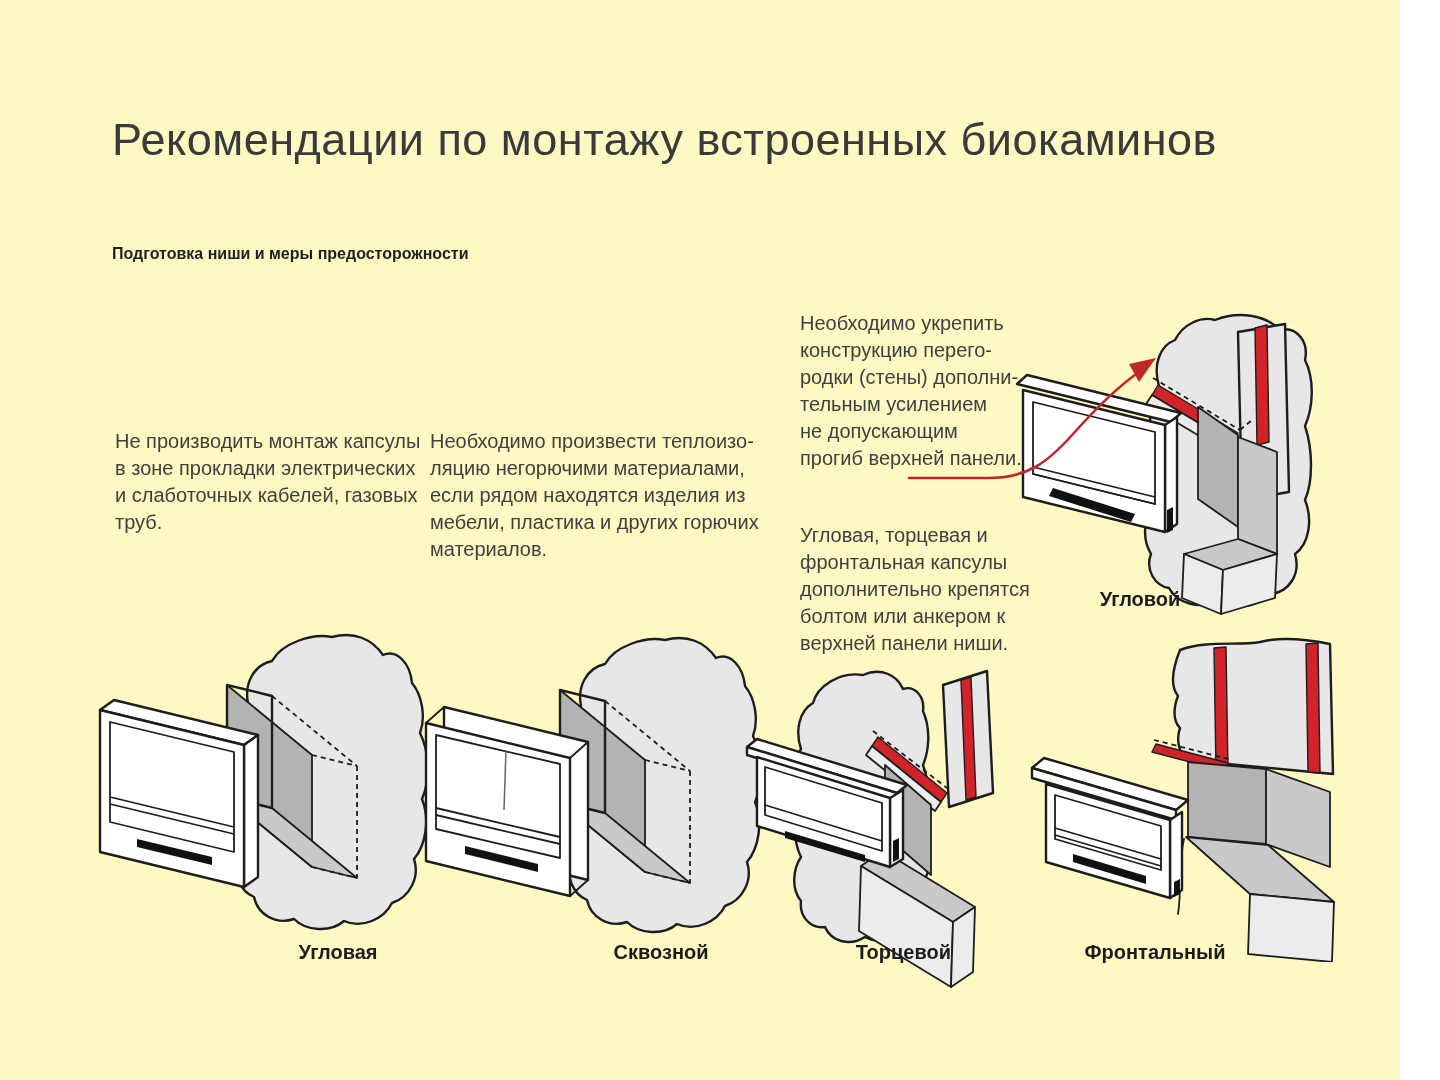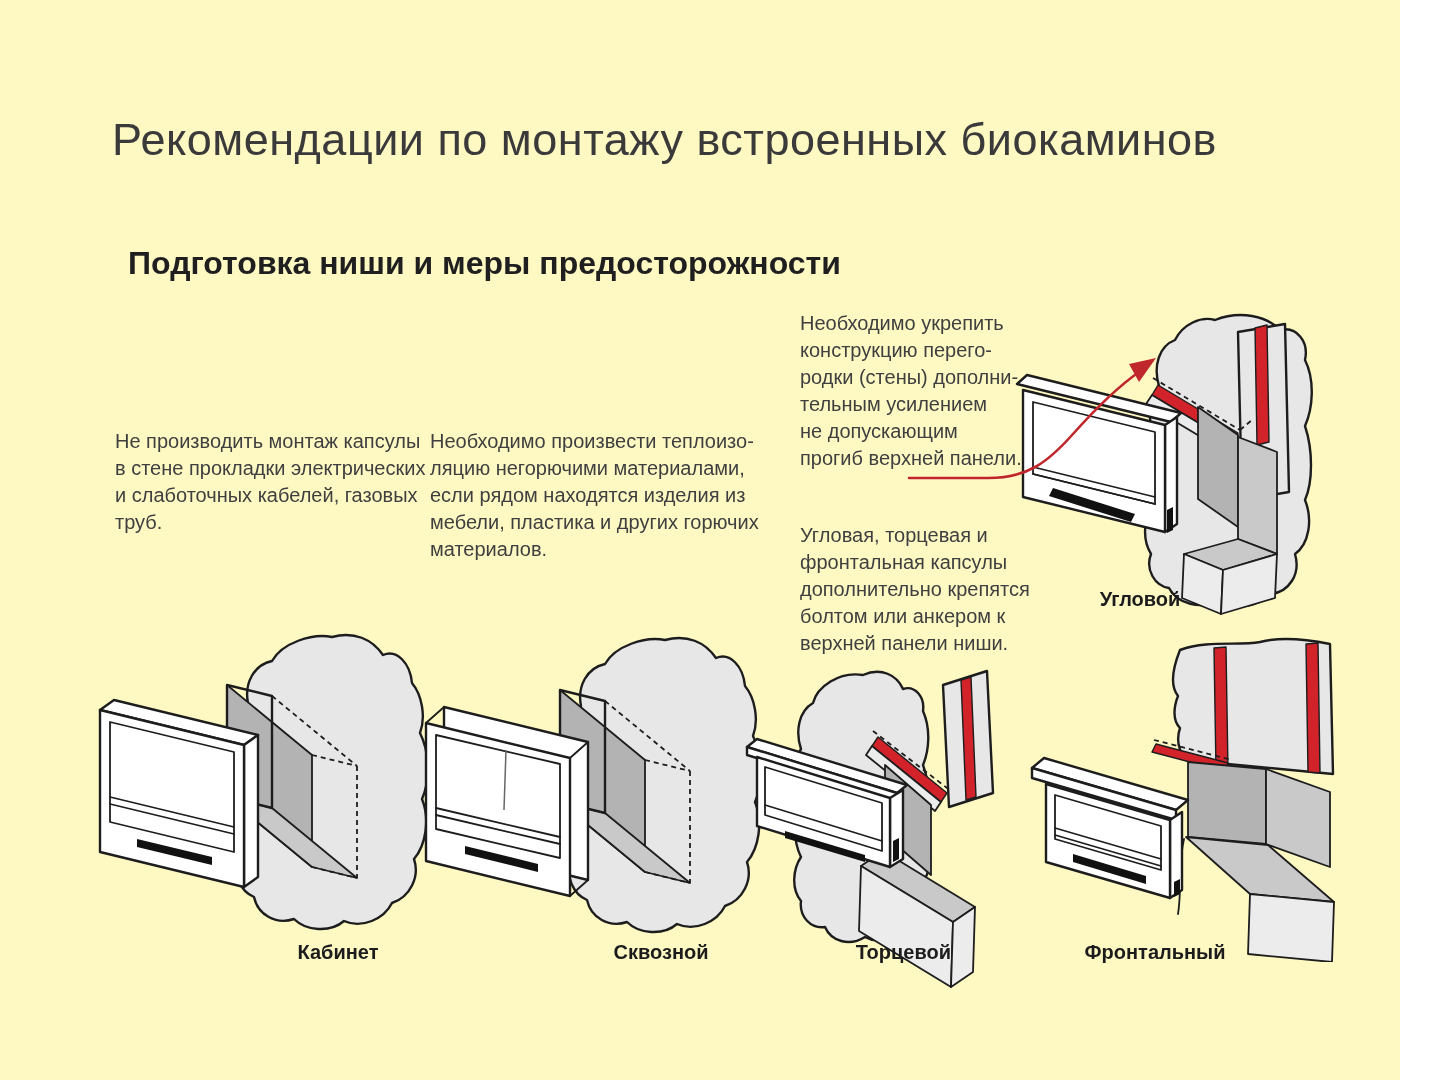--- a/index.html
+++ b/index.html
@@ -1,20 +1,20 @@
 <!DOCTYPE html>
 <html><head>
 <meta charset="utf-8">
 <style>
   html,body{margin:0;padding:0;background:#ffffff;}
   .canvas{position:relative;width:1400px;height:1080px;background:#fef9c3;overflow:hidden;
           font-family:"Liberation Sans","DejaVu Sans",sans-serif;color:#3e3e3e;}
   .abs{position:absolute;}
   .page-title{left:112px;top:114px;font-size:45px;font-weight:400;color:#3a3a3a;letter-spacing:.5px;white-space:nowrap;}
-  .section-heading{left:112px;top:245px;font-size:32px;font-weight:700;color:#1f1f1f;white-space:nowrap;margin-left:16px;}
+  .section-heading{left:112px;top:245px;font-size:16px;font-weight:700;color:#1f1f1f;white-space:nowrap;}
   .body-text{font-size:20px;line-height:27px;white-space:pre-line;color:#3f3f3f;}
   .p-intro{left:112px;top:308px;}
   .p-cables{left:115px;top:428px;}
   .p-insul{left:430px;top:428px;}
   .p-reinforce{left:800px;top:310px;}
   .p-anchor{left:800px;top:522px;}
   .diagram-label{font-size:20px;font-weight:700;color:#1c1c1c;text-align:center;width:200px;}
   .lbl-corner{left:1040px;top:588px;}
   .lbl-cabinet{left:238px;top:941px;}
   .lbl-through{left:561px;top:941px;}
@@ -36,21 +36,21 @@
 </style>
 </head>
 <body>
 
 <div class="canvas">
 
   <div class="abs page-title">Рекомендации по монтажу встроенных биокаминов</div>
   <div class="abs section-heading">Подготовка ниши и меры предосторожности</div>
 
   <div class="abs body-text p-cables">Не производить монтаж капсулы
-в стене прокладки электрических
+в зоне прокладки электрических
 и слаботочных кабелей, газовых
 труб.</div>
   <div class="abs body-text p-insul">Необходимо произвести теплоизо-
 ляцию негорючими материалами,
 если рядом находятся изделия из
 мебели, пластика и других горючих
 материалов.</div>
   <div class="abs body-text p-reinforce">Необходимо укрепить
 конструкцию перего-
 родки (стены) дополни-
@@ -220,18 +220,18 @@
       <polygon class="white ol" points="18,152 142,188 142,266 18,230"></polygon>
       <polygon class="nofill thin" points="27,163 133,194 133,238 27,207"></polygon>
       <line class="thin" x1="27" y1="196" x2="133" y2="227"></line>
       <line class="thin" x1="27" y1="203" x2="133" y2="234"></line>
       <polygon class="blk" points="45,222 118,244 118,252 45,230"></polygon>
       <polygon class="blk" points="146,250 152,247 152,262 146,265"></polygon>
     </g>
   </svg>
 
   <div class="abs diagram-label lbl-corner">Угловой</div>
-  <div class="abs diagram-label lbl-cabinet">Кабинет</div>
+  <div class="abs diagram-label lbl-cabinet">Угловая</div>
   <div class="abs diagram-label lbl-through">Сквозной</div>
   <div class="abs diagram-label lbl-end">Торцевой</div>
   <div class="abs diagram-label lbl-frontal">Фронтальный</div>
 
 </div>
 
 </body></html>

